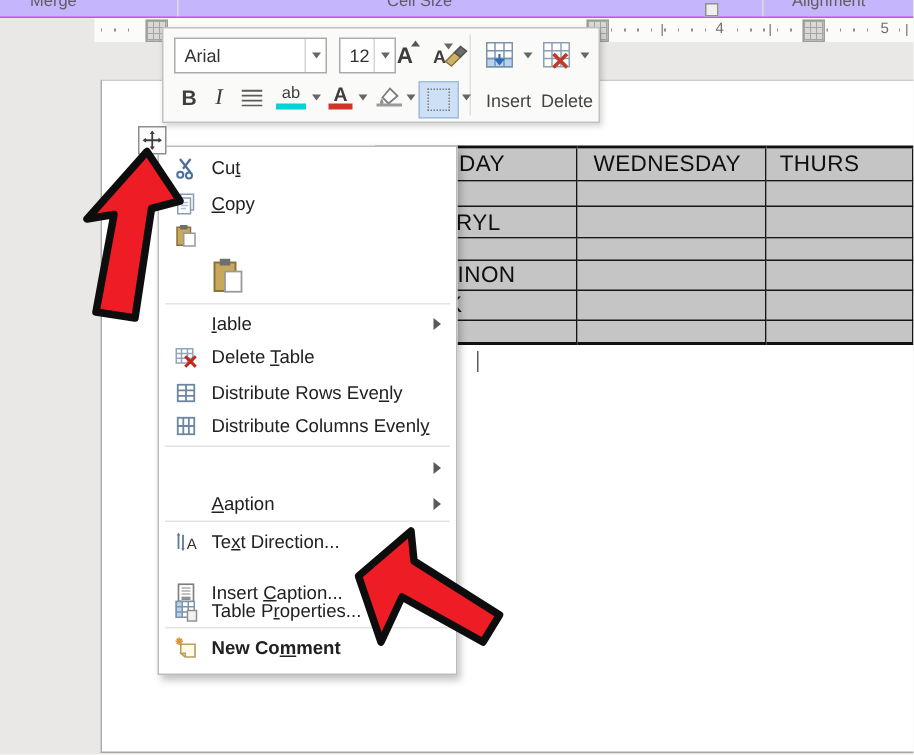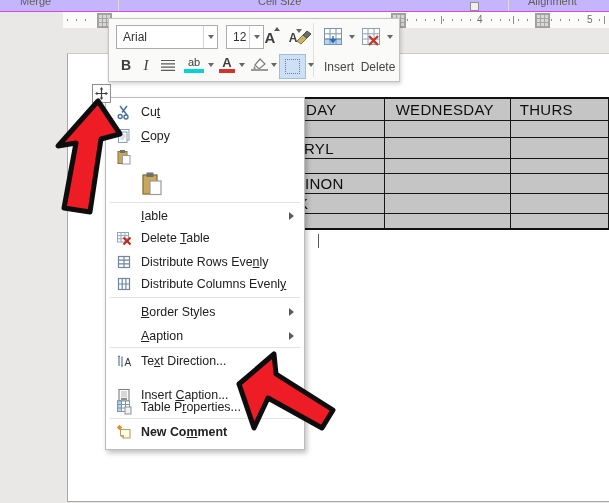--- a/index.html
+++ b/index.html
@@ -325,21 +325,20 @@
             <rect x="2.5" y="2.5" width="11" height="11" fill="none" stroke="#6d87a0" stroke-width="1.2"></rect>
             <path d="M2.5 8 H13.5 M6.2 2.5 V13.5 M9.9 2.5 V13.5" stroke="#6d87a0" stroke-width="1.2"></path>
           </svg>
       </span>
       <span class="mi-label"><span>Distribute Columns Evenl</span><span class="accel">y</span><span></span></span>
     </div>
 
     <div class="m-sep" style="top:199px;"></div>
 
     <div class="mrow" style="top:202px;">
-      <span class="mi-label"><span class="accel">B</span><span>order Styles</span></span>
       <span class="m-sub"></span>
     </div>
 
     <div class="mrow" style="top:226px;">
       <span class="mi-label"><span class="accel">A</span><span>aption</span></span>
       <span class="m-sub"></span>
     </div>
 
     <div class="m-sep" style="top:249px;"></div>
 

